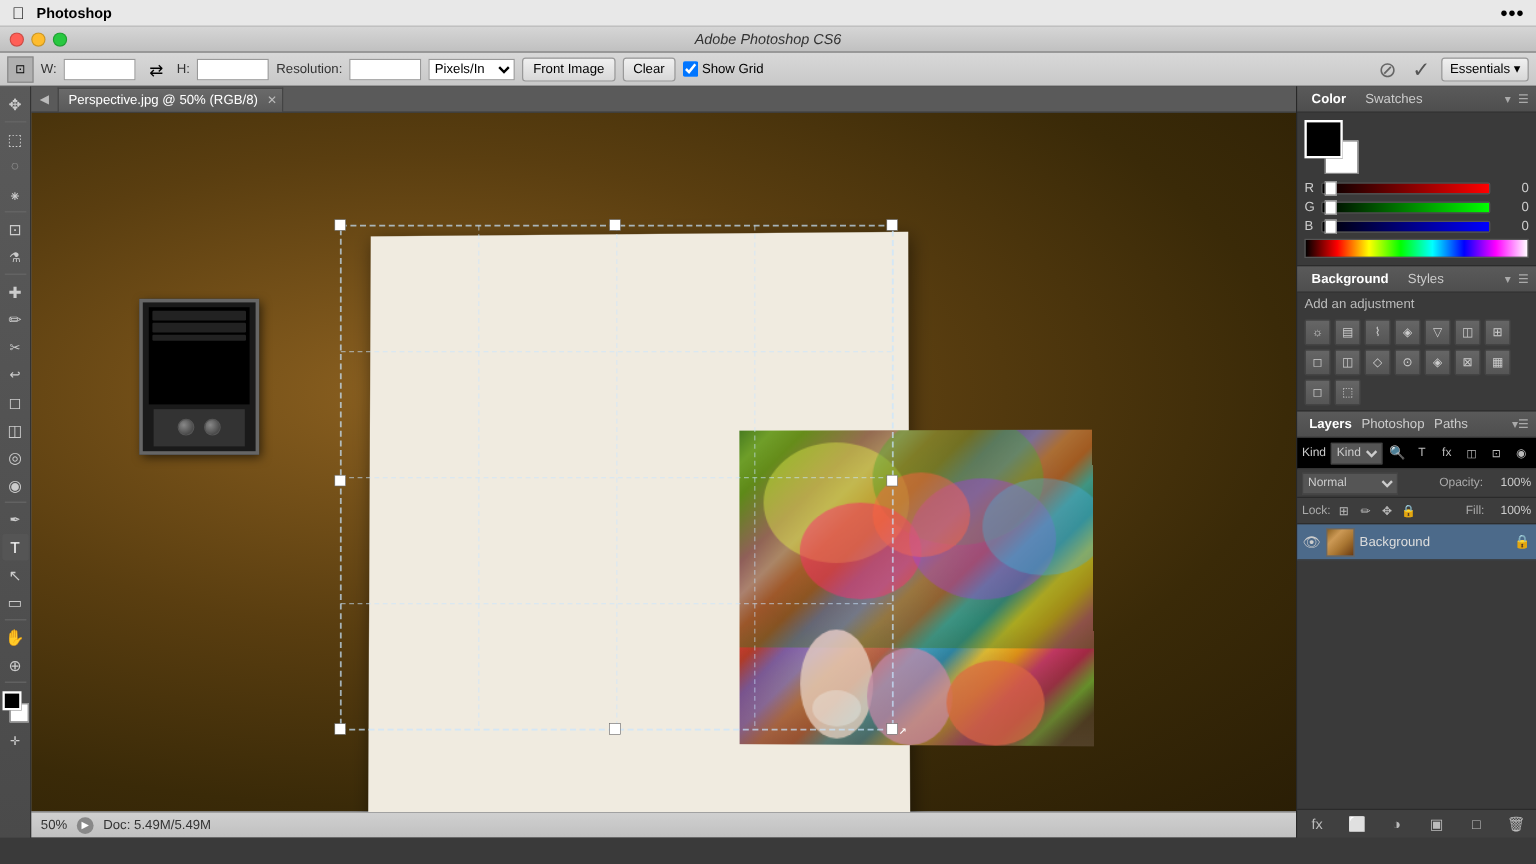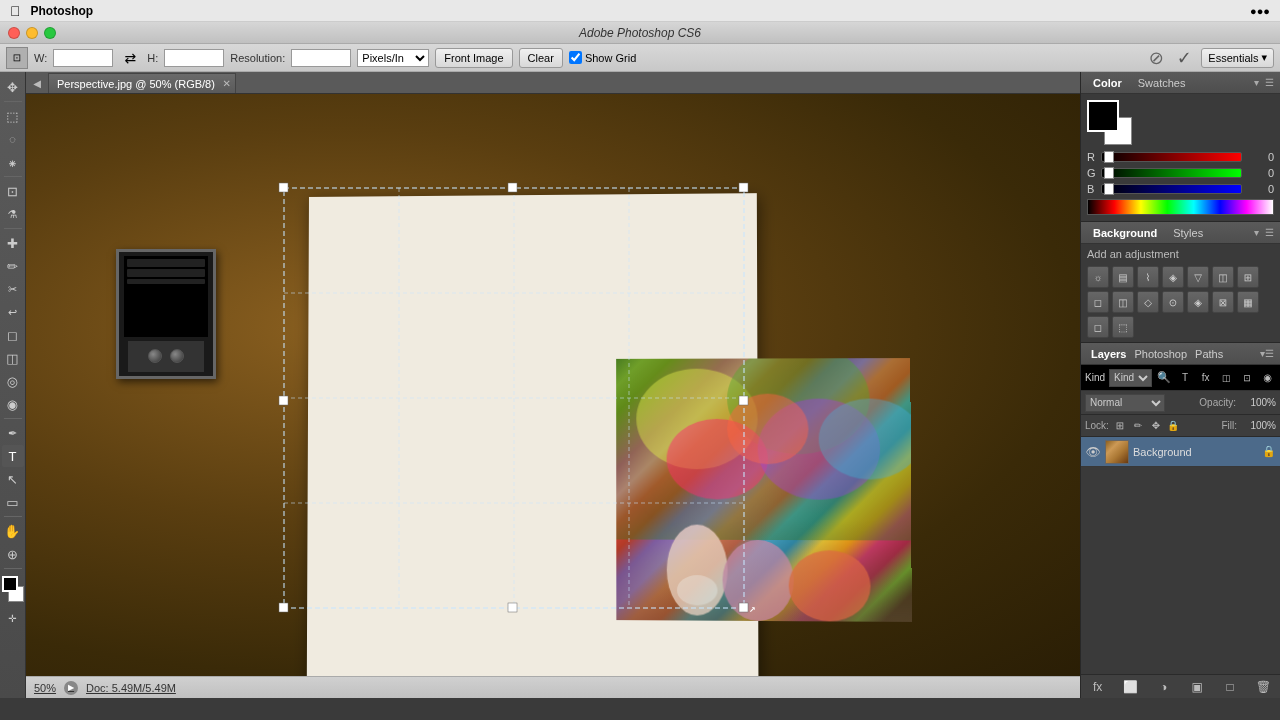--- a/index.html
+++ b/index.html
@@ -151,21 +151,21 @@
       background: #333;
       display: flex; align-items: center; justify-content: center; gap: 8px;
     }
     .base-knob { width: 14px; height: 14px; border-radius: 50%; background: radial-gradient(circle at 35% 35%, #888, #333); border: 1px solid #555; }
 
     
     #statusbar {
       height: 22px; background: linear-gradient(to bottom, #d0d0d0, #c0c0c0);
       border-top: 1px solid #aaa;
       display: flex; align-items: center; padding: 0 8px; gap: 8px;
-      font-size: 11px; color: #333; text-decoration: underline;
+      font-size: 11px; color: #333;
     }
     .status-icon { width: 14px; height: 14px; border-radius: 50%; background: #888; display: flex; align-items: center; justify-content: center; font-size: 8px; color: white; }
 
     
     #right-panel {
       width: 200px; background: #3a3a3a;
       display: flex; flex-direction: column;
       border-left: 1px solid #282828;
     }
 

